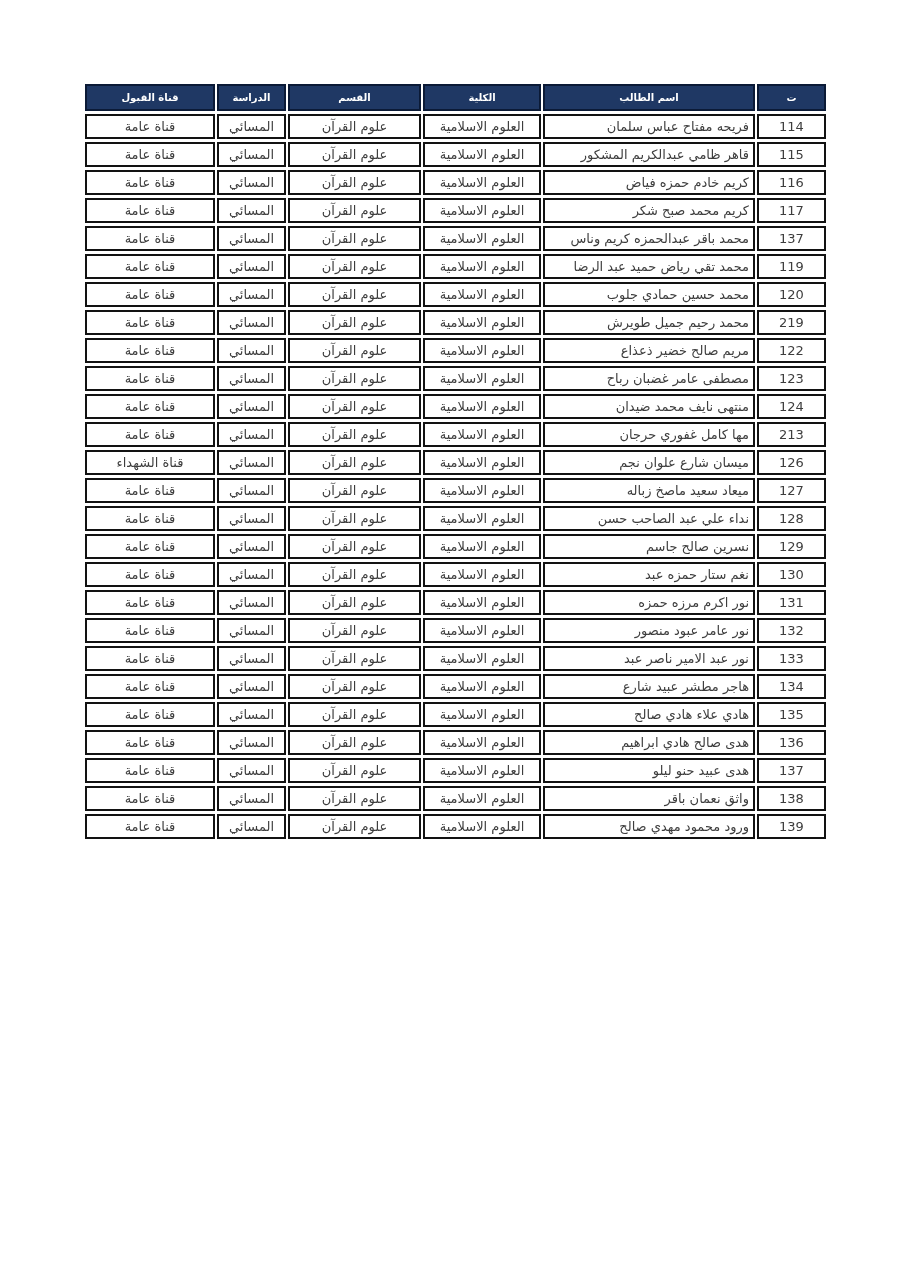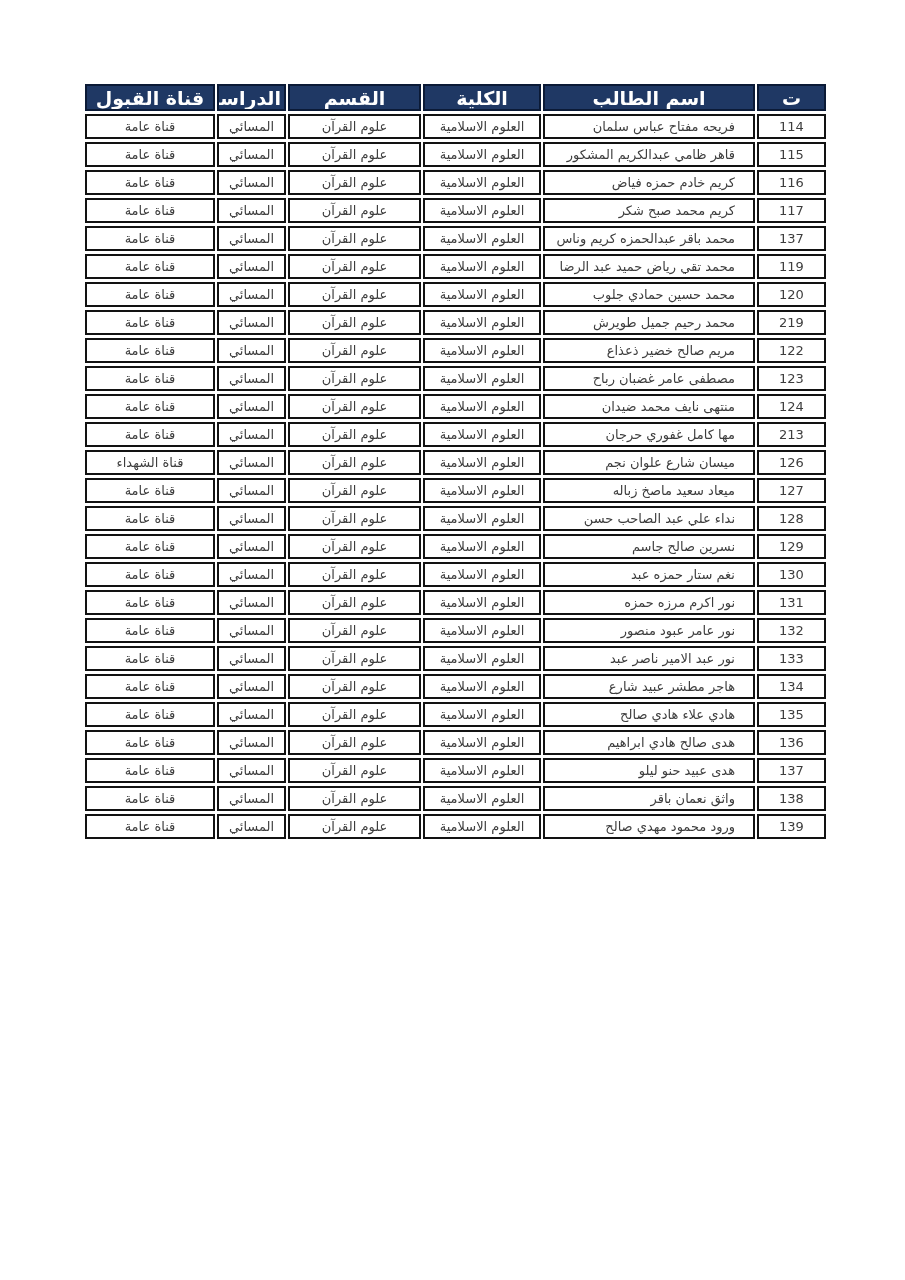--- a/index.html
+++ b/index.html
@@ -22,21 +22,21 @@
     border-collapse: separate;
     border-spacing: 2px 3px;
     table-layout: fixed;
     width: 745px;
   }
   table.students th {
     background: var(--header-bg, #1f3864);
     color: var(--header-text, #ffffff);
     border: 2px solid var(--header-border, #0b1a36);
     font-weight: bold;
-    font-size: 19px;
+    font-size: 10px;
     height: 27px;
     text-align: center;
     vertical-align: middle;
     padding: 0 3px;
     white-space: nowrap;
     overflow: hidden;
   }
   table.students td {
     background: #ffffff;
     border: 2px solid var(--cell-border, #121212);
@@ -44,21 +44,21 @@
     font-size: 13px;
     height: 25px;
     text-align: center;
     vertical-align: middle;
     padding: 0 2px;
     white-space: nowrap;
     overflow: hidden;
   }
   table.students td.cell-name {
     text-align: right;
-    padding-right: 18px;
+    padding-right: 4px;
   }
   col.c-no      { width: 69px; }
   col.c-name    { width: 212px; }
   col.c-college { width: 118px; }
   col.c-dept    { width: 133px; }
   col.c-study   { width: 69px; }
   col.c-channel { width: 130px; }
 </style>
 </head>
 <body>

